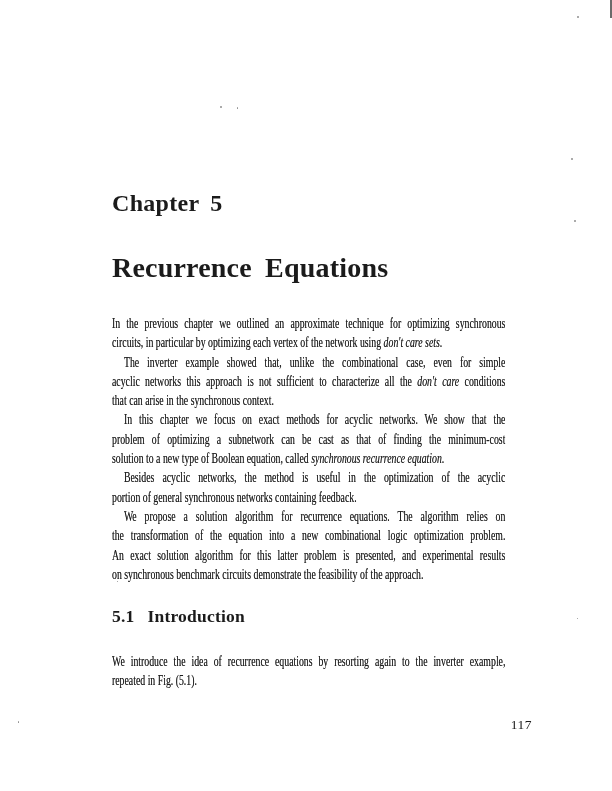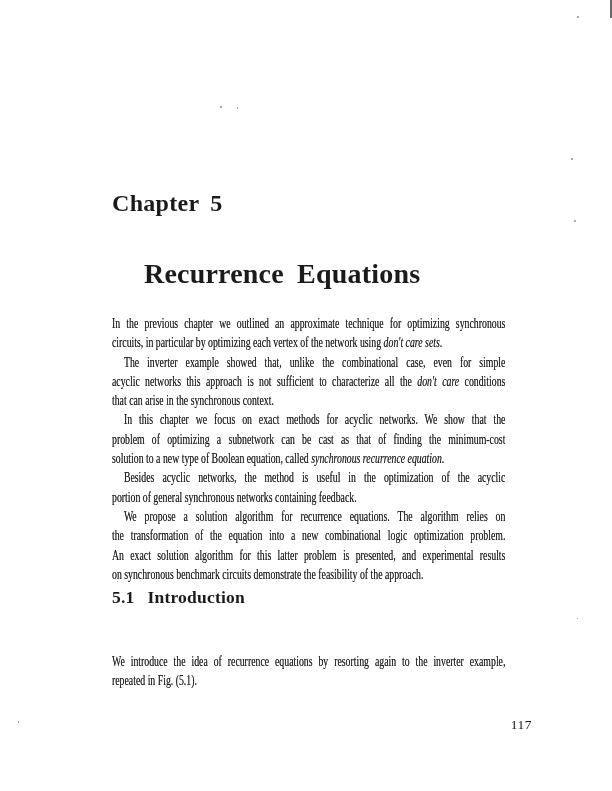--- a/index.html
+++ b/index.html
@@ -18,27 +18,26 @@
     top: 191px;
     font-size: 24px;
     font-weight: 700;
     word-spacing: 5px;
     line-height: 1;
     letter-spacing: 0.3px;
   }
   .chapter-title {
     position: absolute;
     left: 112px;
-    top: 260px;
+    top: 254px;
     font-size: 28px;
     font-weight: 700;
     word-spacing: 6px;
     line-height: 1;
     letter-spacing: 0.2px;
-    margin-left: 32px;
   }
   .body-block {
     position: absolute;
     left: 112px;
     font-size: 14px;
     line-height: 19.3px;
     width: 562px;
     transform: scaleX(0.7);
     transform-origin: 0 0;
     text-shadow: 0 0 0.5px rgba(20,20,20,0.55);
@@ -51,21 +50,21 @@
     overflow: hidden;
     white-space: normal;
     height: 19.3px;
   }
   .line.last { text-align-last: left; }
   .para.indent .line:first-child { text-indent: 17px; }
   .it { font-style: italic; }
   .section-heading {
     position: absolute;
     left: 112px;
-    top: 589px;
+    top: 608px;
     font-size: 17.5px;
     font-weight: 700;
     line-height: 1;
     letter-spacing: 0.2px;
   }
   .section-heading .sec-title { margin-left: 13px; }
   .page-number {
     position: absolute;
     left: 112px;
     top: 717px;

